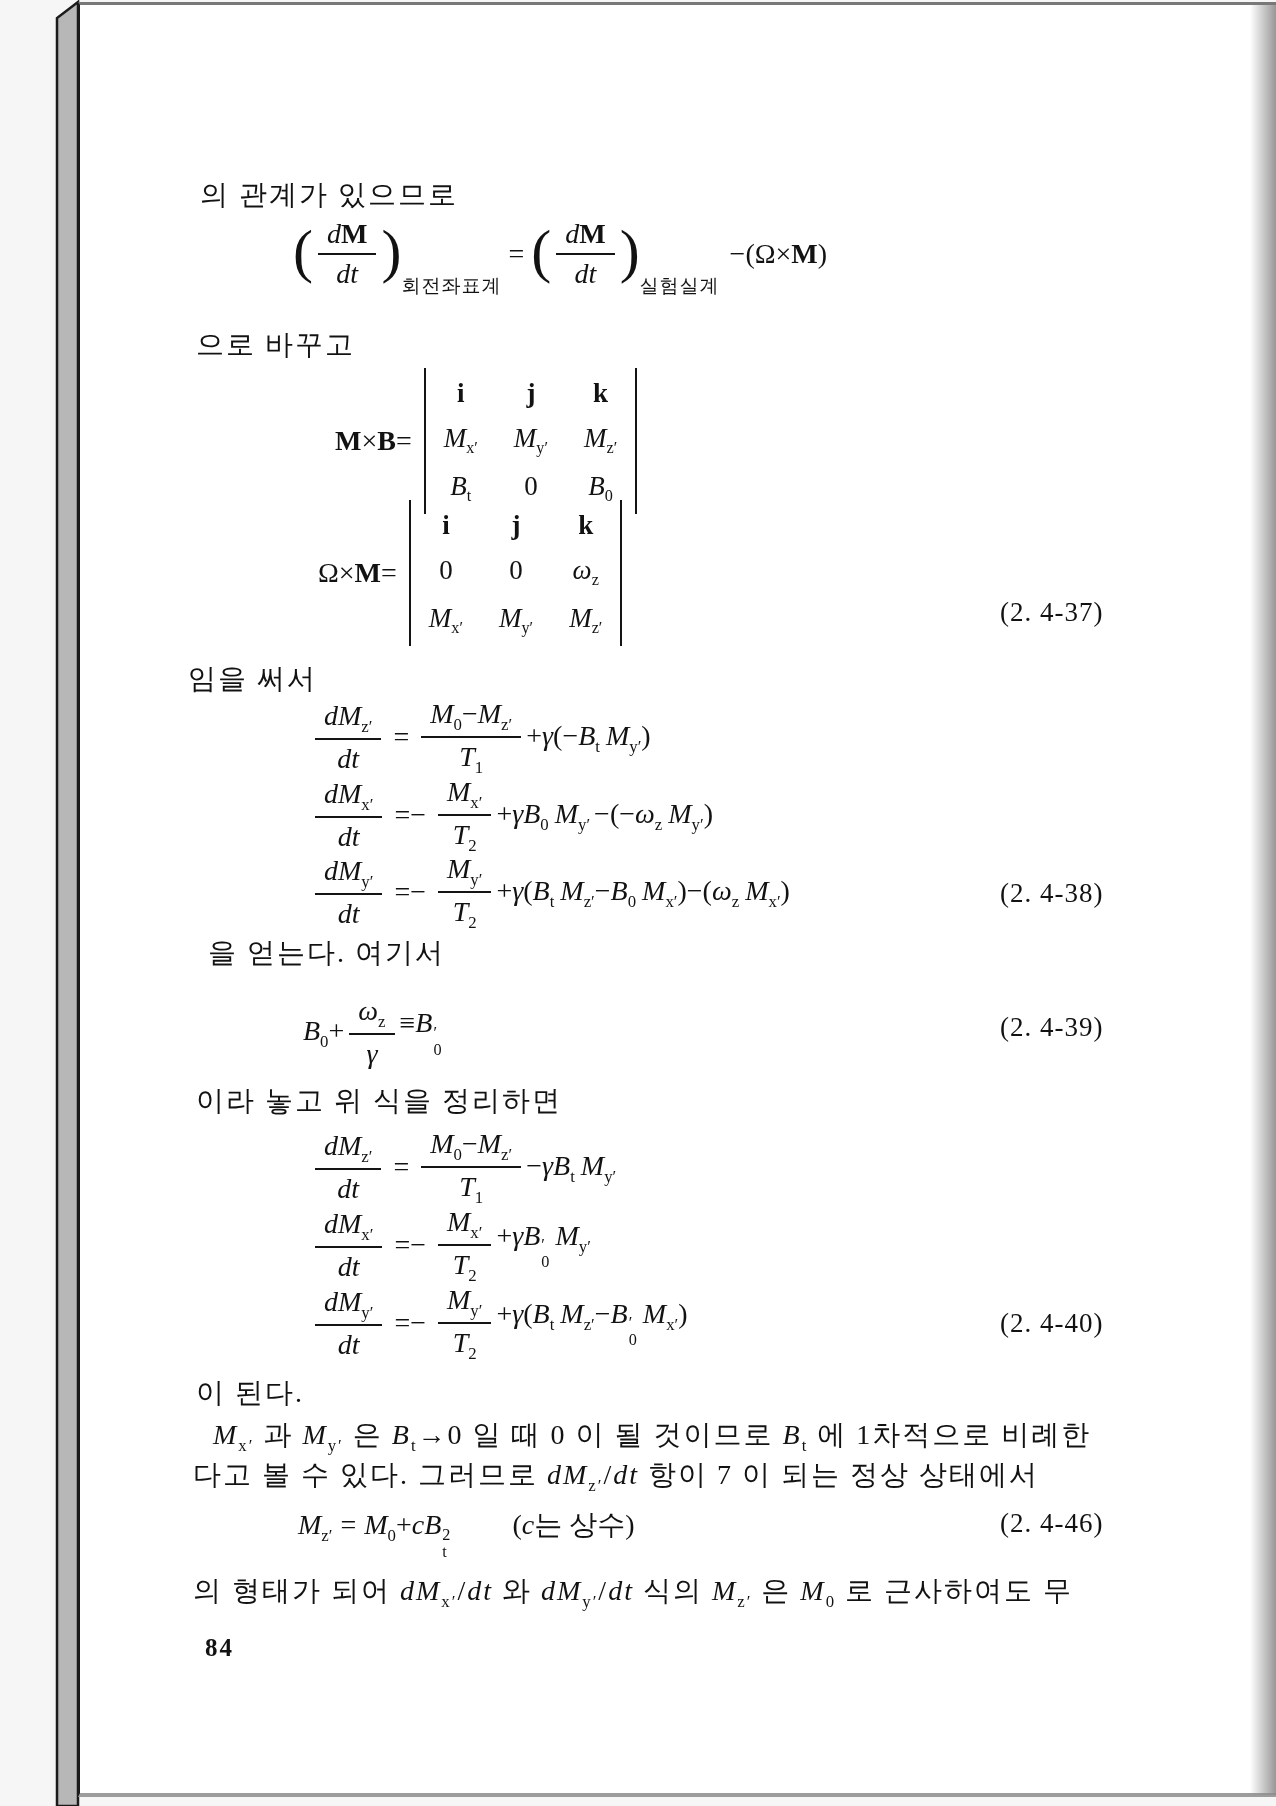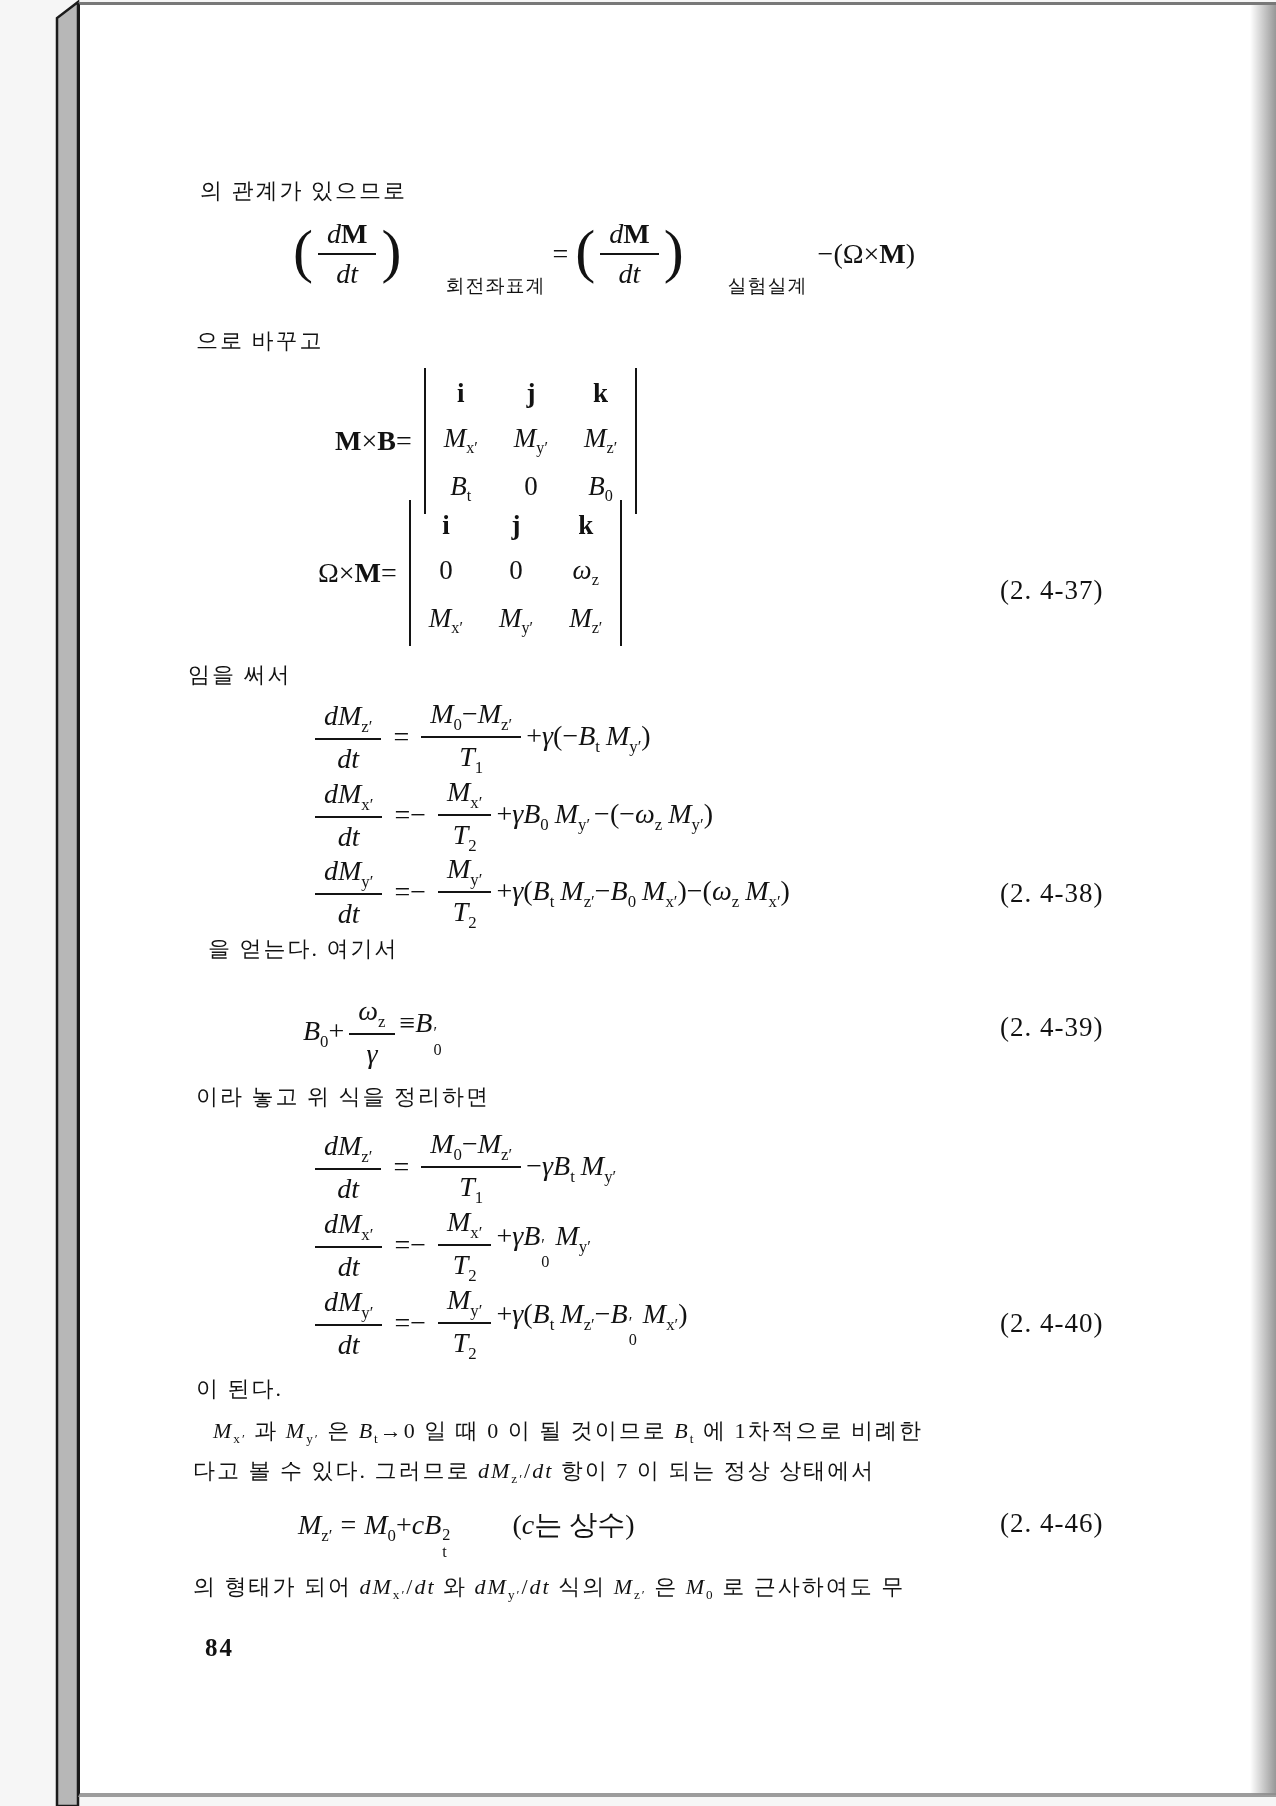--- a/index.html
+++ b/index.html
@@ -14,42 +14,42 @@
     border-top:3px solid #787878;
     border-left:2px solid #1a1a1a;
     border-bottom:4px solid #9c9c9c;
   }
   .spine{position:absolute;left:50px;top:0;}
   .rshadow{
     position:absolute;top:5px;right:0;width:26px;height:1790px;
     background:linear-gradient(to right,rgba(170,170,170,0),rgba(140,140,140,0.9));
   }
   .blk{position:absolute;white-space:nowrap;}
-  .kr{font-size:22px;letter-spacing:2px;text-align:center;}
+  .kr{font-size:28px;letter-spacing:2px;text-align:center;}
   .eqline{display:flex;align-items:center;font-size:28px;}
   .mi{font-style:italic;}
   .mb{font-weight:bold;font-style:normal;}
   sub{font-size:0.6em;line-height:1;}
   .frac{display:inline-flex;flex-direction:column;align-items:center;margin:0 5px;}
   .frac .num{display:block;padding:0 9px 3px;border-bottom:2px solid #141414;text-align:center;}
   .frac .den{display:block;padding-top:3px;text-align:center;}
   .mid{margin:0 7px;}
   .seg{display:inline;}
   .mrow{display:flex;align-items:center;font-size:28px;}
   .det{
     border-left:2px solid #141414;border-right:2px solid #141414;
     padding:10px 18px;margin-left:12px;
   }
   .mat{
     display:grid;grid-template-columns:repeat(3,auto);
     column-gap:36px;row-gap:14px;justify-items:center;align-items:baseline;
     font-size:27px;
   }
   .bigp{font-size:60px;font-weight:400;line-height:0.9;transform:translateY(-3px);}
-  .psub{font-size:19px;align-self:flex-end;transform:translateY(9px);letter-spacing:1px;margin-left:44px;}
+  .psub{font-size:19px;align-self:flex-end;transform:translateY(9px);letter-spacing:1px;}
   .eqnum{font-size:27px;letter-spacing:1px;}
   .pnum{font-size:25px;font-weight:bold;letter-spacing:2px;}
   .ss{
     display:inline-flex;flex-direction:column;align-items:flex-start;
     font-size:0.58em;line-height:1.05;vertical-align:-0.35em;margin-left:1px;
   }
 </style>
 </head>
 <body>
 
@@ -108,21 +108,21 @@
         <span class="seg"><span class="mb">k</span></span>
       <span class="seg"><span>0</span></span>
         <span class="seg"><span>0</span></span>
         <span class="seg"><span class="mi">ω</span><sub>z</sub></span>
       <span class="seg"><span class="mi">M</span><sub>x′</sub></span>
         <span class="seg"><span class="mi">M</span><sub>y′</sub></span>
         <span class="seg"><span class="mi">M</span><sub>z′</sub></span>
     </span>
   </span>
 </div>
-<div class="blk eqnum" style="left:1000px;top:575px">(2. 4-37)</div>
+<div class="blk eqnum" style="left:1000px;top:597px">(2. 4-37)</div>
 
 <div class="blk kr" style="left:188px;top:660px">임을 써서</div>
 
 <div class="blk eqline" style="left:310px;top:698px">
   <span class="frac">
       <span class="num seg"><span class="mi">dM</span><sub>z′</sub></span>
       <span class="den seg"><span class="mi">dt</span></span>
     </span>
   <span class="mid seg"><span>=</span></span>
   <span class="frac">

